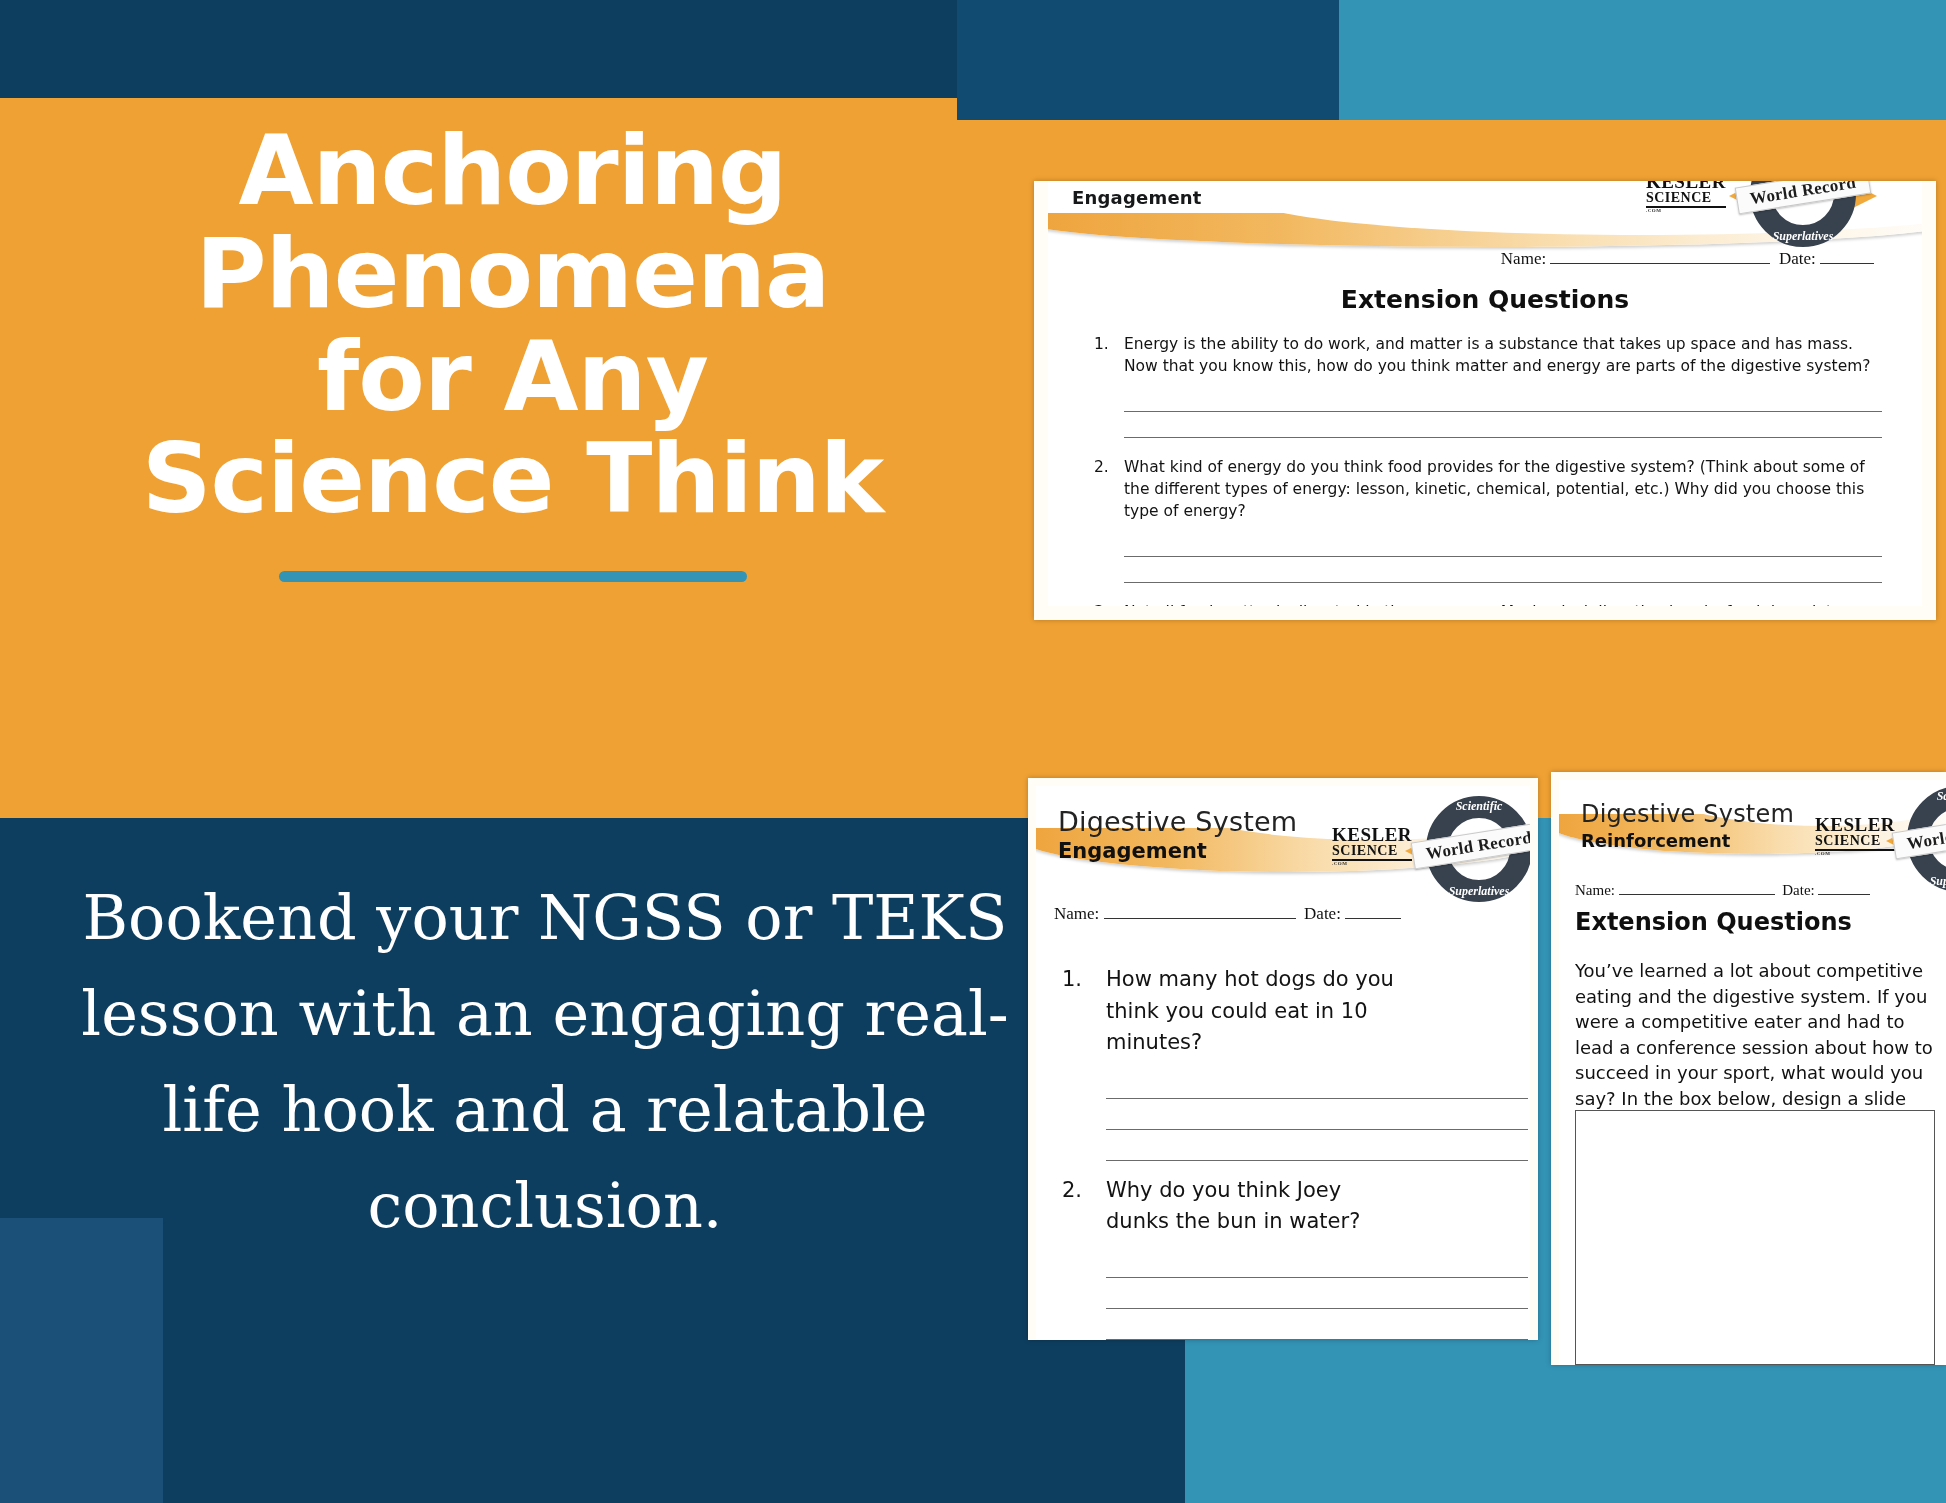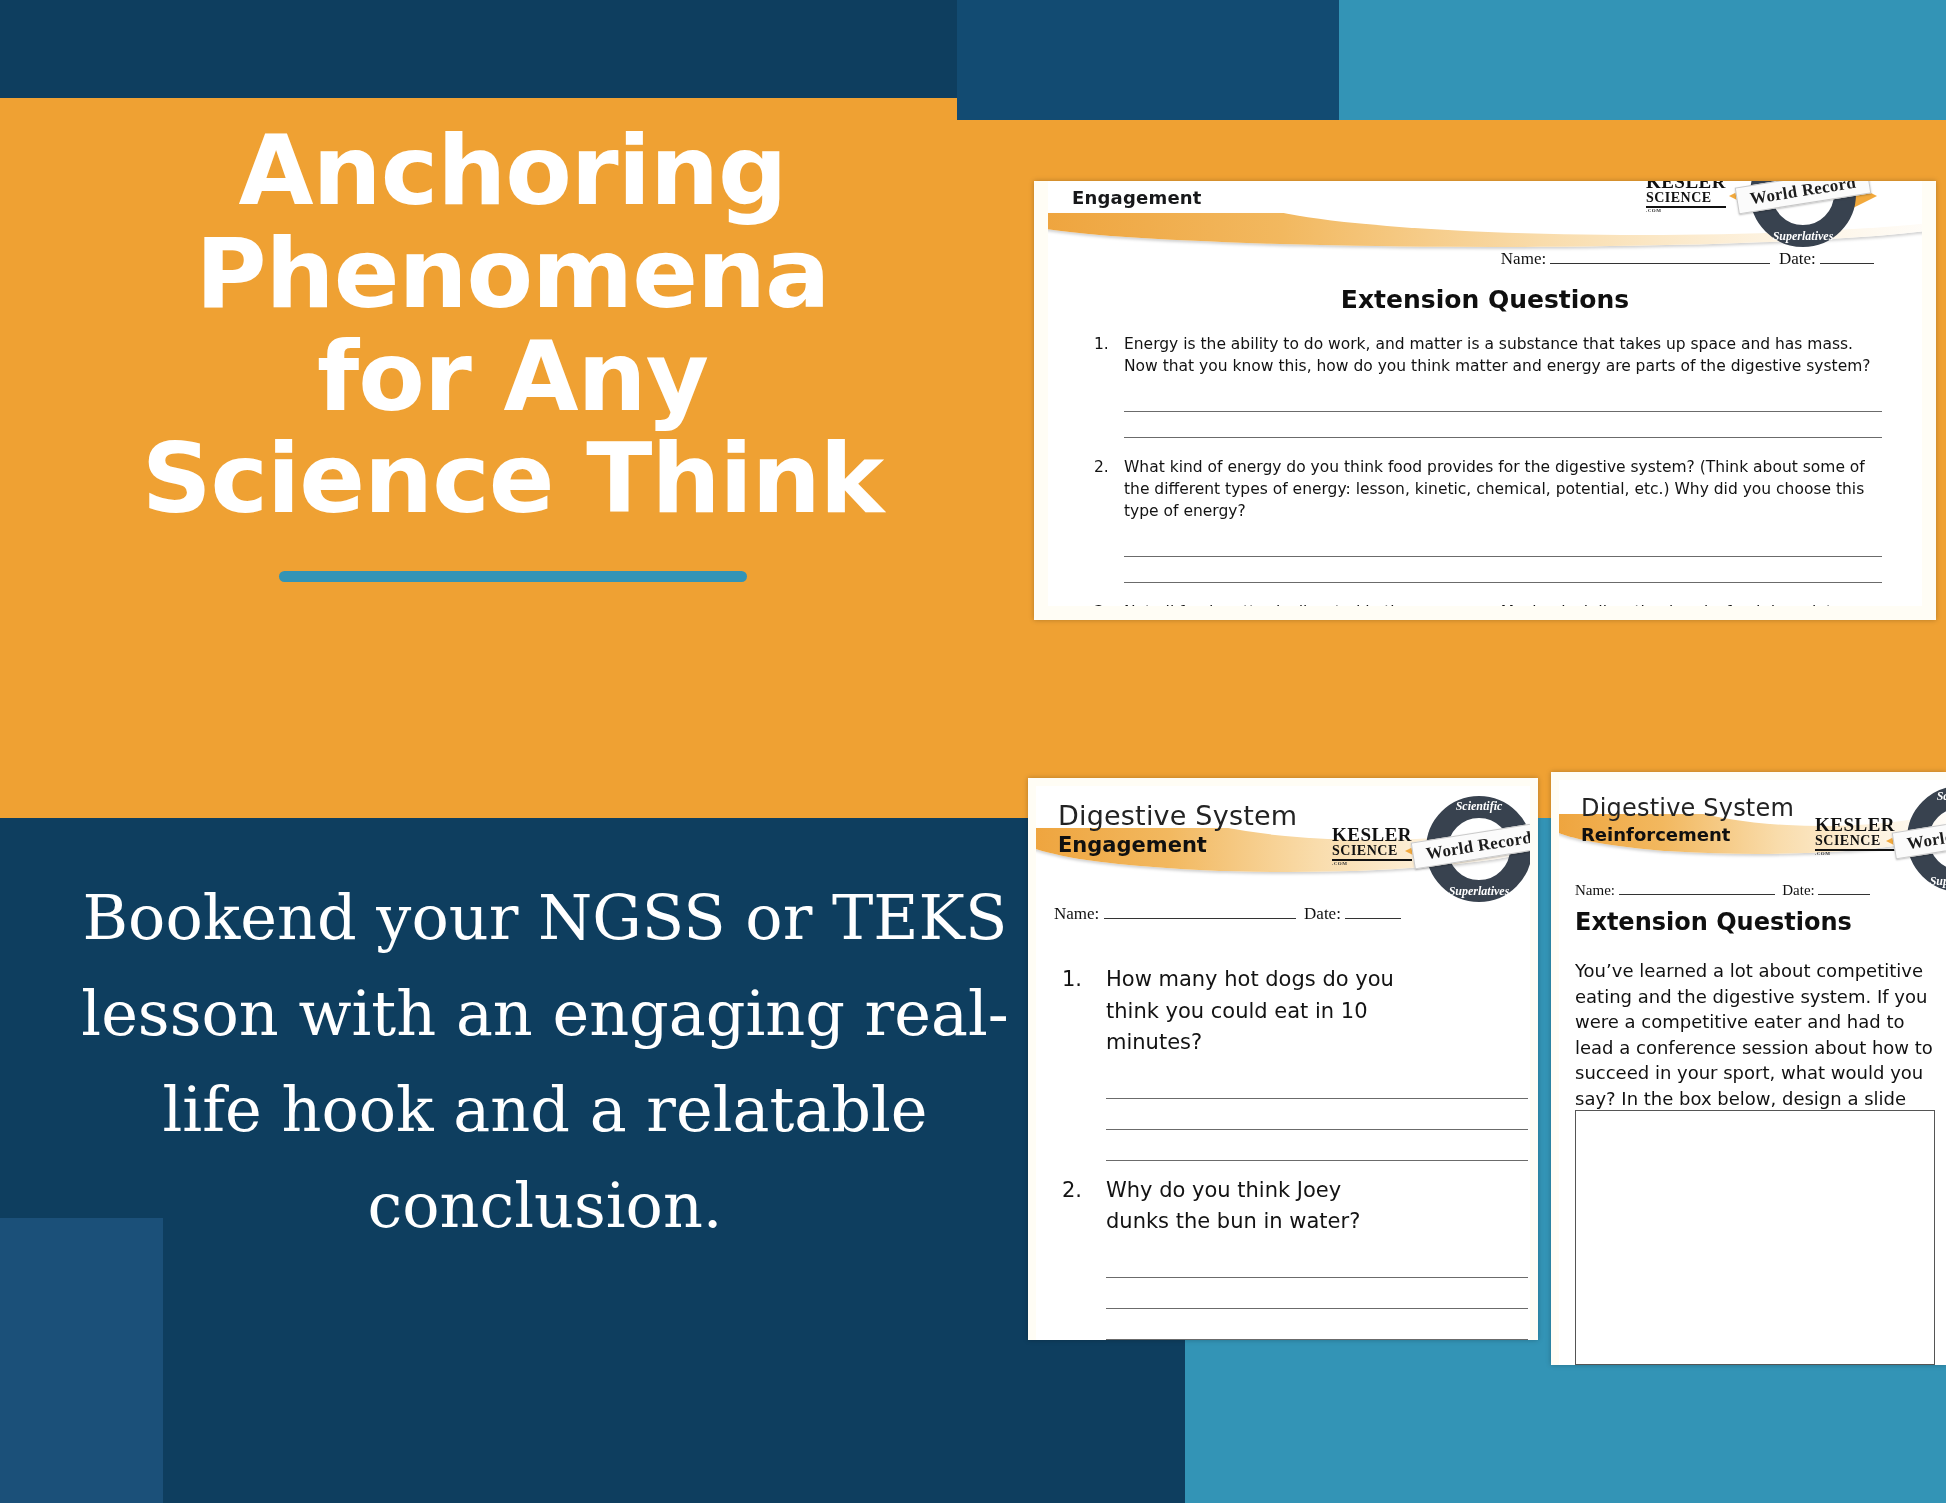--- a/index.html
+++ b/index.html
@@ -84,21 +84,21 @@
   }
 
   
   .ws-top-label{
     position:absolute;left:24px;top:6px;
     font-weight:700;font-size:18px;color:#17181a;
     font-family:"DejaVu Sans", sans-serif;letter-spacing:.2px;
   }
 
   
-  .ws-title{position:absolute;left:22px;top:14px;z-index:5;}
+  .ws-title{position:absolute;left:22px;top:20px;z-index:5;}
   .ws-title .t1{font-size:27px;color:#232323;font-family:"DejaVu Sans", sans-serif;letter-spacing:.2px;}
   .ws-title .t2{font-size:21px;font-weight:700;color:#101010;font-family:"DejaVu Sans", sans-serif;margin-top:2px;}
   #ws3 .ws-title .t1{font-size:24px;}
   #ws3 .ws-title .t2{font-size:18px;}
 
   
   .kesler{
     position:absolute;z-index:6;text-align:left;
     font-family:"Liberation Serif", serif;line-height:.96;
     color:#111;font-weight:700;

